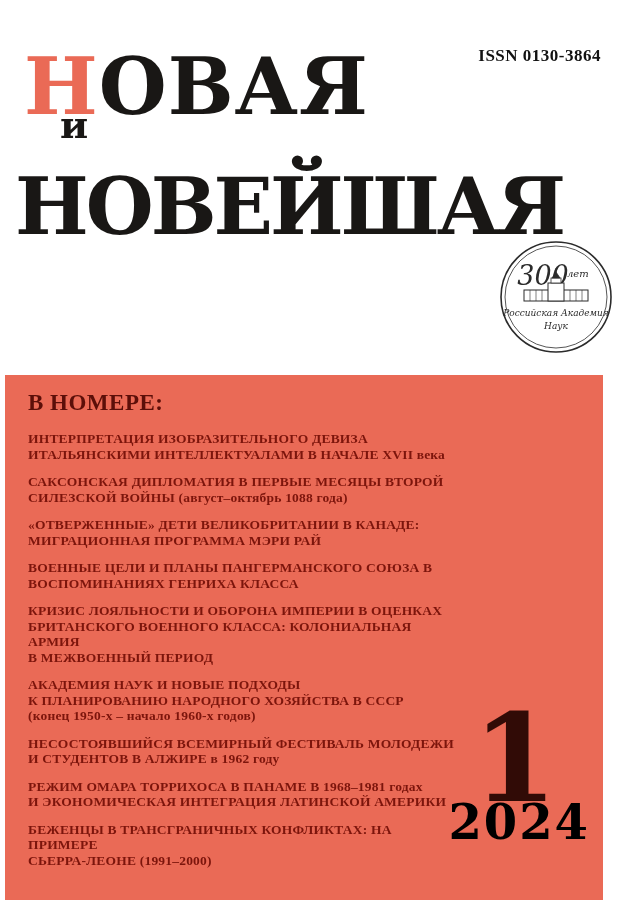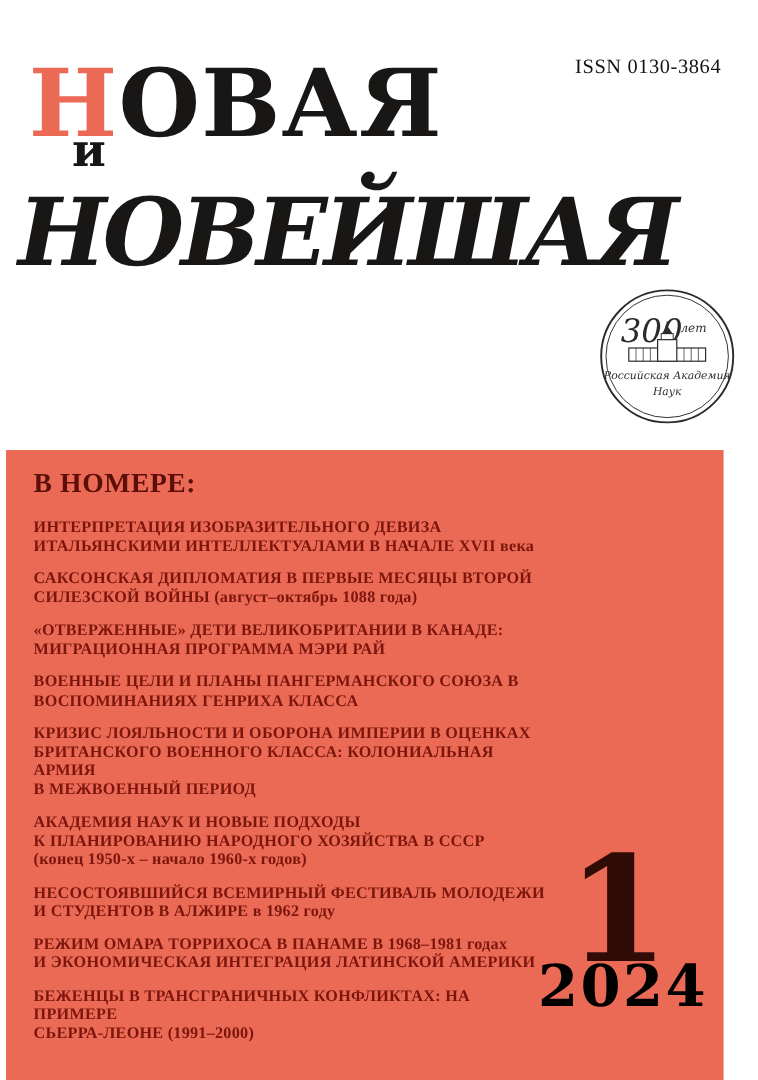--- a/index.html
+++ b/index.html
@@ -3,28 +3,28 @@
 <meta charset="utf-8">
 <style>
   html,body{margin:0;padding:0;background:#ffffff;}
   .page{
     position:relative;width:632px;height:900px;background:#ffffff;
     overflow:hidden;font-family:"Liberation Serif",serif;
   }
   
   .issn{
     position:absolute;top:46px;right:31px;
-    font-weight:normal;font-size:17px;letter-spacing:.5px;color:#121212;
+    font-weight:bold;font-size:17px;letter-spacing:.5px;color:#121212;
   }
   
   .t-line{position:absolute;font-family:"DejaVu Serif",serif;font-weight:bold;color:#191715;line-height:1;white-space:nowrap;}
   .t1{left:24px;top:48px;font-size:78px;letter-spacing:1px;}
   .t1 .initial{color:#EA6A56;}
   .t2{left:60px;top:106px;font-size:38px;}
-  .t3{left:15px;top:156px;font-size:78px;letter-spacing:-3px;font-style:italic;}
+  .t3{left:15px;top:168px;font-size:78px;letter-spacing:-3px;}
   .t4{left:20px;top:258px;font-size:78px;letter-spacing:-1px;}
   
   .seal{position:absolute;left:497px;top:238px;width:118px;height:118px;}
   
   .band{
     position:absolute;left:5px;top:375px;width:598px;height:591px;
     background:#EA6A56;box-sizing:border-box;padding:15px 20px 0 23px;
   }
   .band-heading{
     margin:0 0 15px 0;font-weight:bold;font-size:23px;letter-spacing:.5px;

